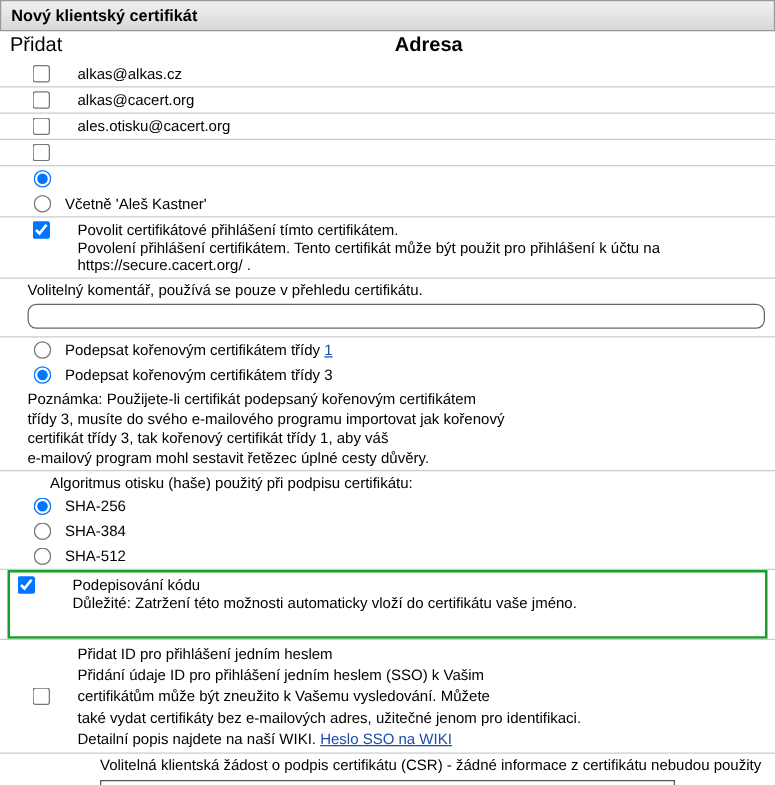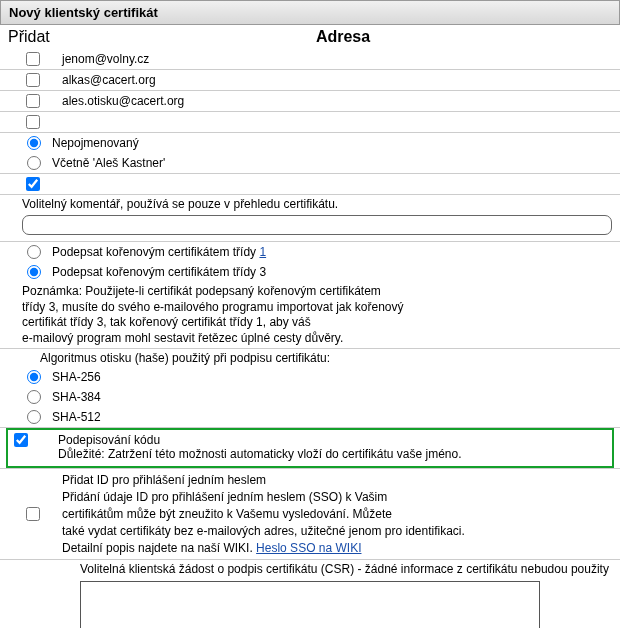--- a/index.html
+++ b/index.html
@@ -11,21 +11,21 @@
     .row { display: flex; align-items: center; padding: 3px 8px; }
     .row .checkbox-cell { width: 50px; display: flex; justify-content: center; }
     .row .radio-cell { width: 40px; display: flex; justify-content: center; padding-left: 12px; }
     .row .label-cell { flex: 1; padding-left: 4px; }
     input[type="checkbox"], input[type="radio"] { width: 14px; height: 14px; }
     .hr { border: none; border-top: 1px solid #ccc; margin: 0; }
     .note-block { padding: 2px 8px 2px 22px; font-size: 12px; line-height: 1.3; }
     .comment-label { padding: 2px 8px 2px 22px; font-size: 12px; }
     .input-row { padding: 2px 8px 2px 22px; }
     .input-row input[type="text"] { width: 100%; border: 1px solid #666; padding: 2px; font-size: 12px; border-radius: 7px; }
-    .highlight-row { border: 2px solid #14a02b; display: flex; padding: 3px 6px 5px 6px; margin: 0 6px; }
+    .highlight-row { border: 2px solid #14a02b; display: flex; padding: 3px 6px 20px 6px; margin: 0 6px; }
     .sso-block { display: flex; padding: 3px 8px; }
     .sso-block .checkbox-cell { width: 50px; display: flex; justify-content: center; align-items: center; }
     .sso-block .label-cell { flex: 1; padding-left: 4px; line-height: 1.4; }
     .link { color: #1a4eaa; text-decoration: underline; }
     .csr-label { padding: 2px 8px 2px 80px; font-size: 12px; white-space: nowrap; }
     .csr-area { padding: 3px 8px 8px 80px; }
     .csr-area textarea { width: 460px; height: 62px; border: 1px solid #555; resize: none; font-family: Arial; font-size: 12px; }
     .sub-line { display: block; }
   </style>
 </head>
@@ -35,21 +35,21 @@
 
 <div class="header-row">
   <div class="col-add">Přidat</div>
   <div class="col-addr">Adresa</div>
 </div>
 
 <div class="row">
   <div class="checkbox-cell">
       <input type="checkbox" style="">
     </div>
-  <div class="label-cell">jenom@volny.cz</div>
+  <div class="label-cell">alkas@alkas.cz</div>
 </div>
 <hr class="hr">
 <div class="row">
   <div class="checkbox-cell">
       <input type="checkbox" style="">
     </div>
   <div class="label-cell">alkas@cacert.org</div>
 </div>
 <hr class="hr">
 <div class="row">
@@ -63,34 +63,37 @@
   <div class="checkbox-cell">
       <input type="checkbox" style="">
     </div>
 </div>
 <hr class="hr">
 
 <div class="row">
   <div class="radio-cell">
       <input type="radio" name="nameopt" checked="" style="">
     </div>
-  <div class="label-cell">Nepojmenovaný</div>
 </div>
 <div class="row">
   <div class="radio-cell">
       <input type="radio" name="nameopt" style="">
     </div>
   <div class="label-cell">Včetně 'Aleš Kastner'</div>
 </div>
 <hr class="hr">
 
 <div class="row" style="align-items:flex-start;">
   <div class="checkbox-cell">
       <input type="checkbox" checked="" style="">
     </div>
+  <div class="label-cell">
+    <span class="sub-line">Povolit certifikátové přihlášení tímto certifikátem.</span>
+    <span class="sub-line">Povolení přihlášení certifikátem. Tento certifikát může být použit pro přihlášení k účtu na https://secure.cacert.org/ .</span>
+  </div>
 </div>
 <hr class="hr">
 
 <div class="comment-label">Volitelný komentář, používá se pouze v přehledu certifikátu.</div>
 <div class="input-row">
   <input type="text" style="">
 </div>
 <hr class="hr" style="margin-top:4px;">
 
 <div class="row">

